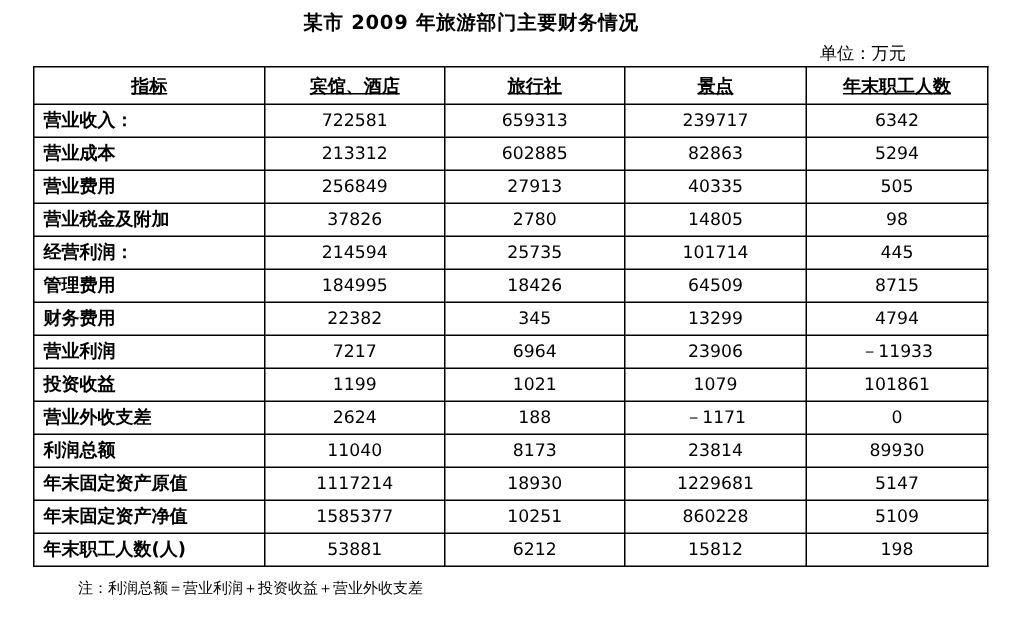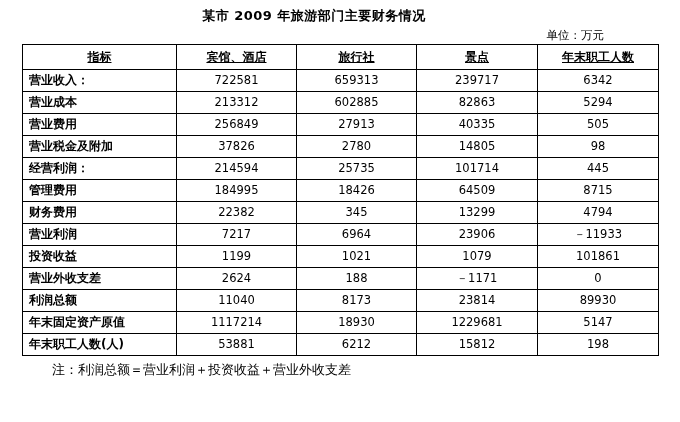--- a/index.html
+++ b/index.html
@@ -64,24 +64,23 @@
   }
   table.fin td.num {
     text-align: center;
     font-family: "DejaVu Sans", "Liberation Sans", sans-serif;
     font-size: 11.5px;
   }
   .indent-1 { padding-left: 14px; }
   .indent-2 { padding-left: 26px; }
   .note {
     margin-top: 7px;
-    font-size: 13px;
+    font-size: 10px;
     padding-left: 30px;
     line-height: 15px;
-    font-family: Liberation Mono, monospace;
   }
   col.c0 { width: 154px; }
   col.c1 { width: 120px; }
   col.c2 { width: 120px; }
   col.c3 { width: 121px; }
   col.c4 { width: 121px; }
 </style>
 </head>
 <body>
 
@@ -187,20 +186,27 @@
           <td class="num">89930</td>
         </tr>
         <tr>
           <td class="label">年末固定资产原值</td>
           <td class="num">1117214</td>
           <td class="num">18930</td>
           <td class="num">1229681</td>
           <td class="num">5147</td>
         </tr>
         <tr>
+          <td class="label">年末固定资产净值</td>
+          <td class="num">1585377</td>
+          <td class="num">10251</td>
+          <td class="num">860228</td>
+          <td class="num">5109</td>
+        </tr>
+        <tr>
           <td class="label">年末职工人数(人)</td>
           <td class="num">53881</td>
           <td class="num">6212</td>
           <td class="num">15812</td>
           <td class="num">198</td>
         </tr>
       </tbody>
   </table>
 
   <div class="note">注：利润总额＝营业利润＋投资收益＋营业外收支差</div>

